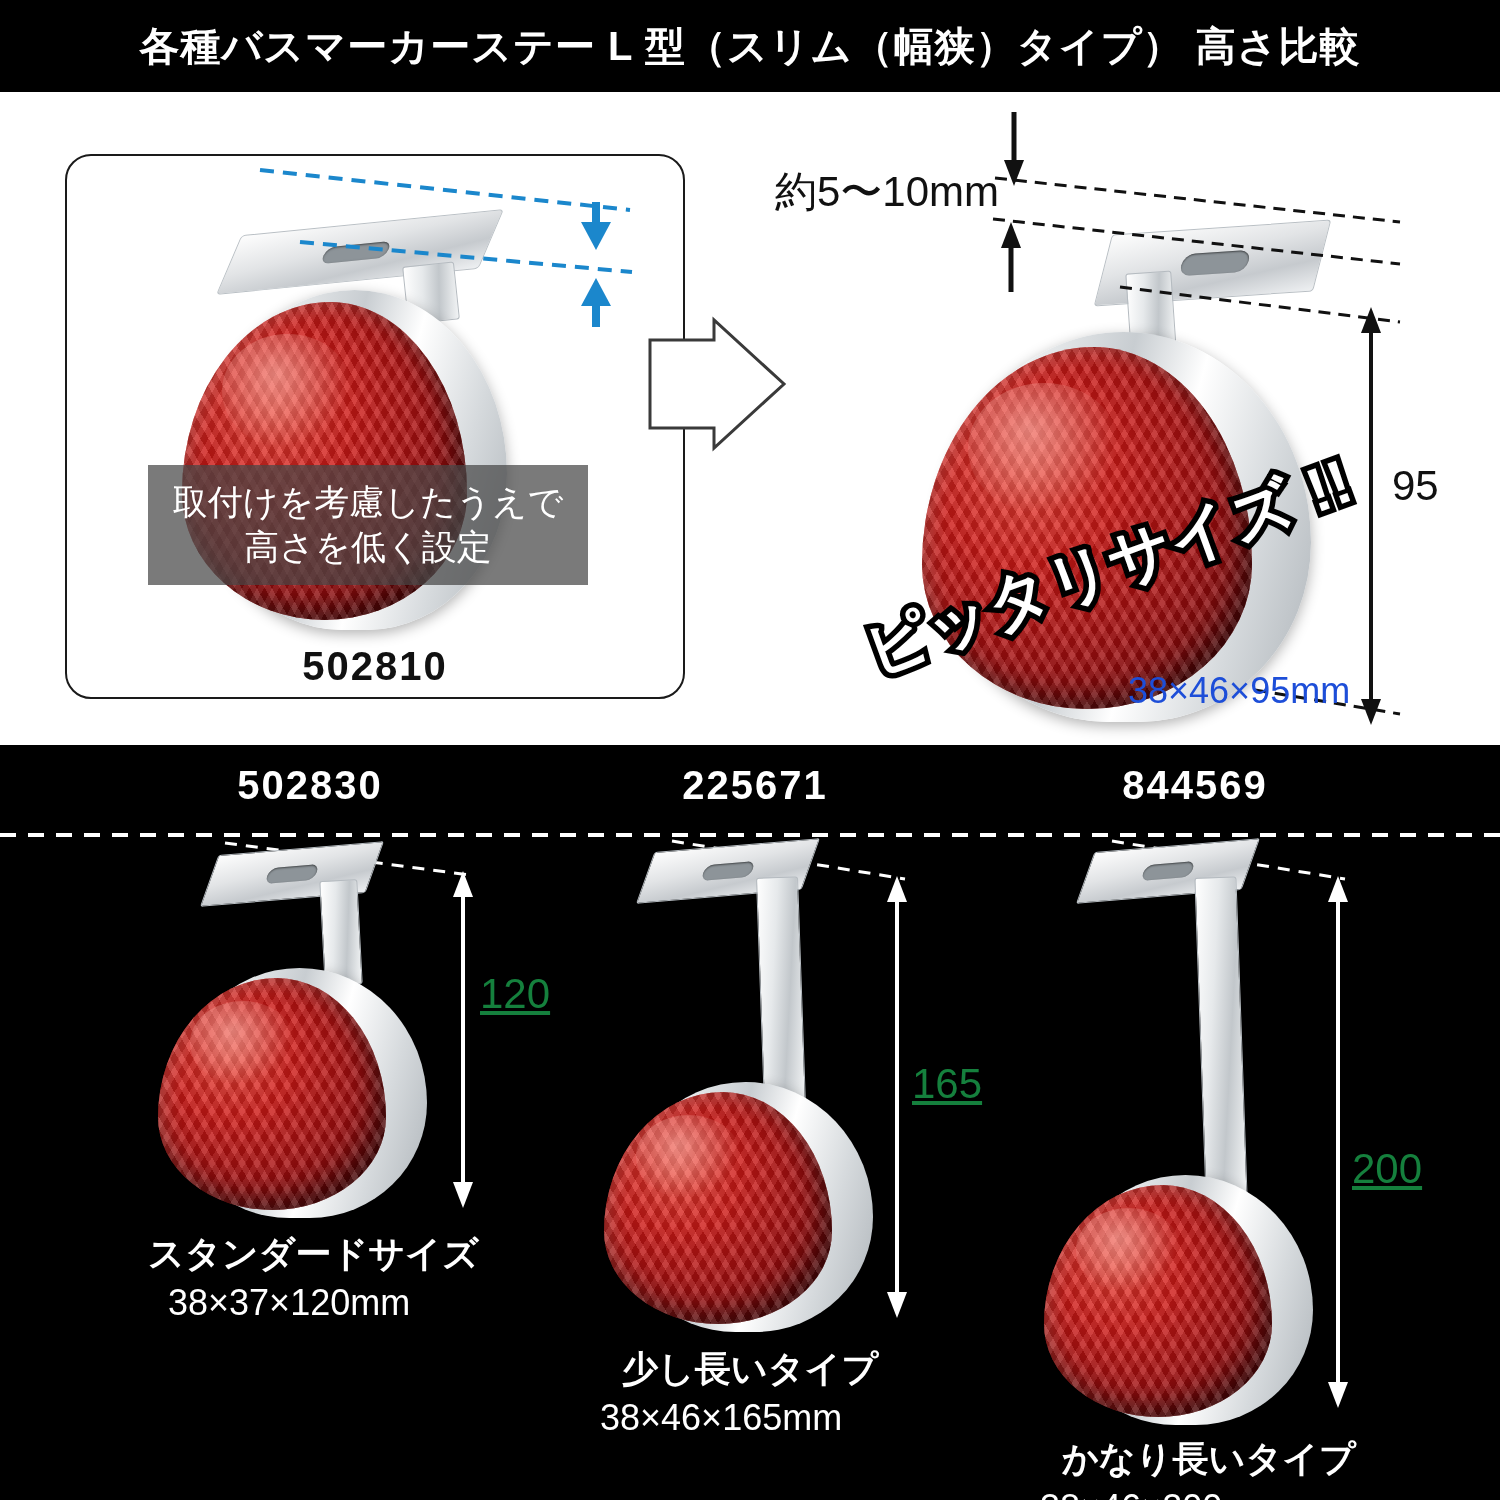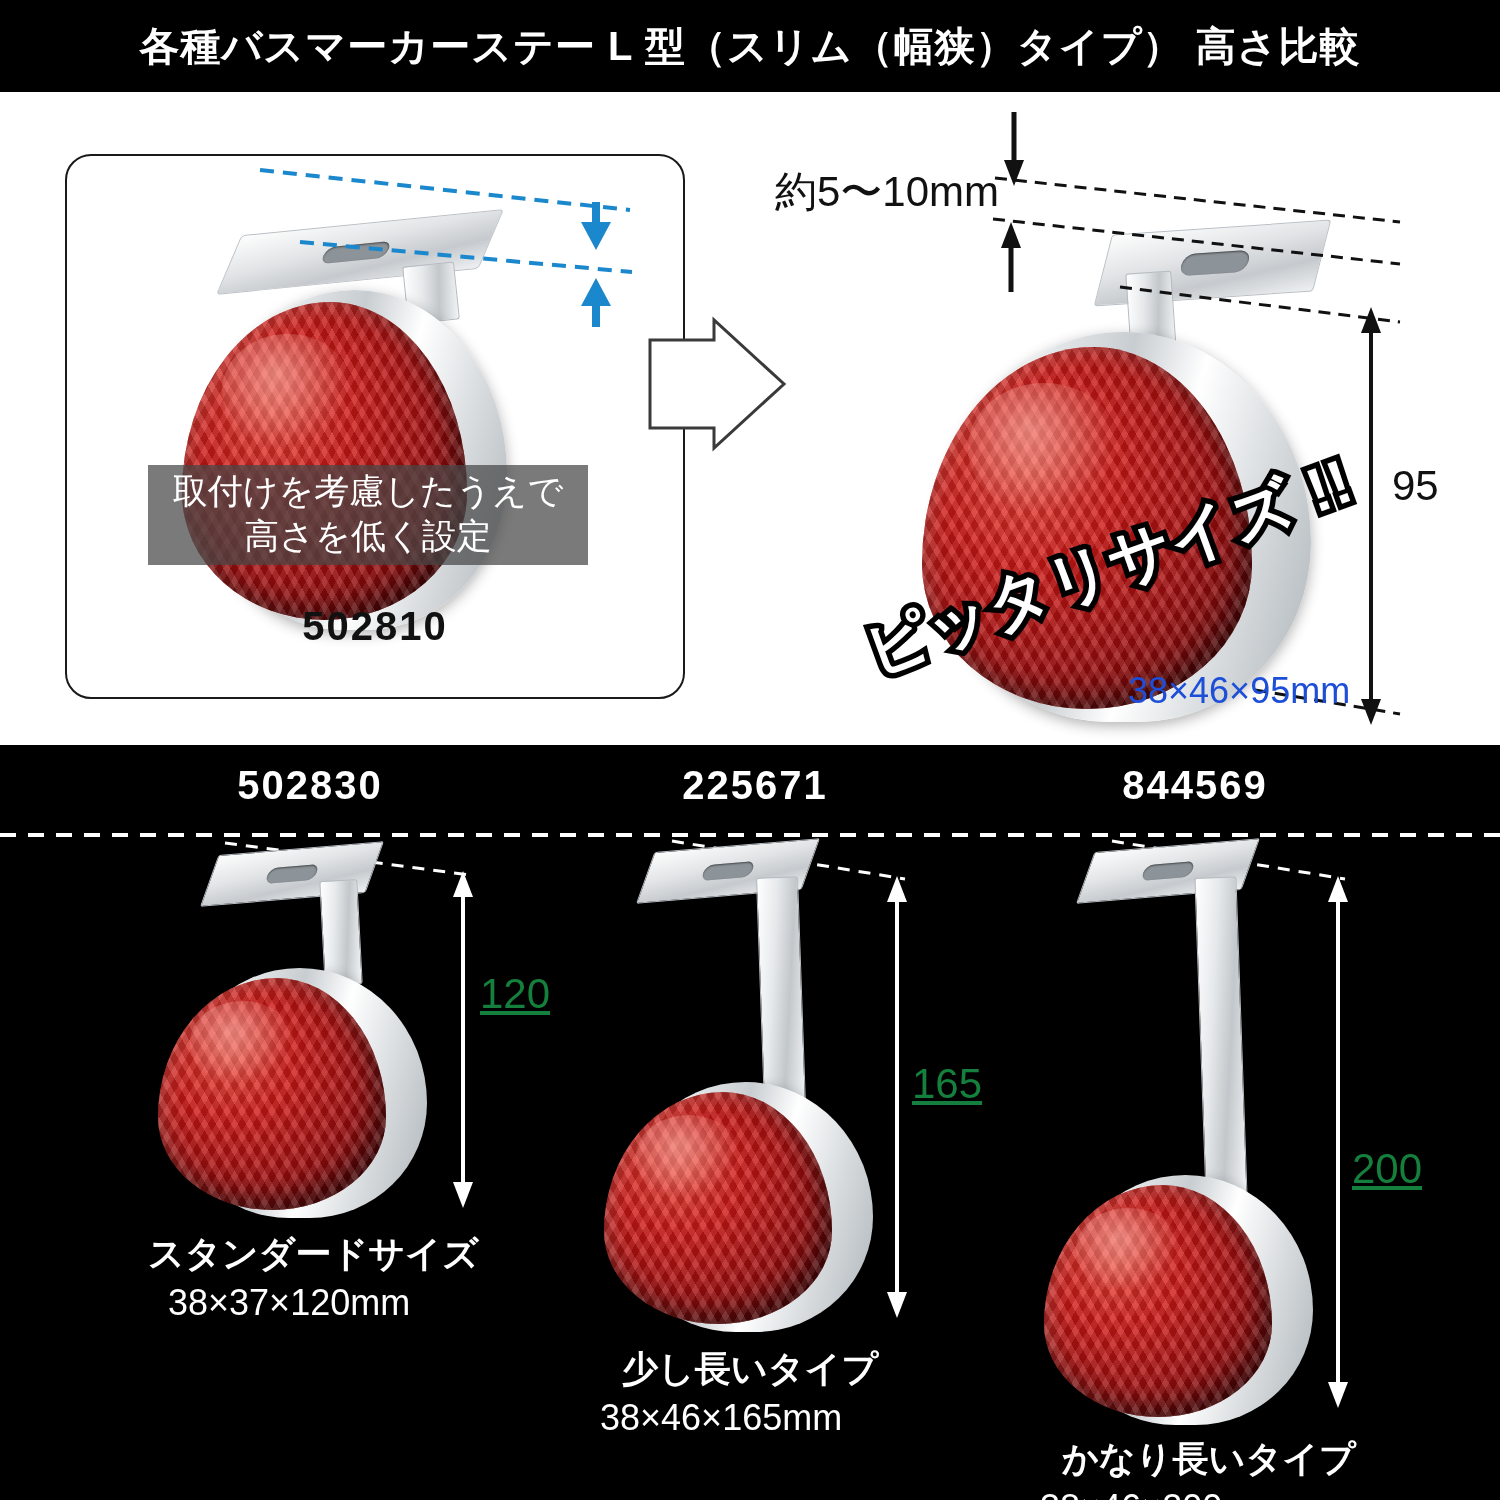--- a/index.html
+++ b/index.html
@@ -157,26 +157,26 @@
     <g>
       <line x1="596" y1="110" x2="596" y2="145" stroke="#1b87cc" stroke-width="8"></line>
       <polygon points="596,158 581,130 611,130" fill="#1b87cc"></polygon>
     </g>
     <g>
       <line x1="596" y1="235" x2="596" y2="200" stroke="#1b87cc" stroke-width="8"></line>
       <polygon points="596,186 581,214 611,214" fill="#1b87cc"></polygon>
     </g>
   </svg>
 
-  <div class="overlay-band" style="left:148px; top:373px; width:440px; height:100px;font-family:Liberation Serif, serif;">
+  <div class="overlay-band" style="left:148px; top:373px; width:440px; height:120px;">
     <span>取付けを考慮したうえで</span>
     <span>高さを低く設定</span>
   </div>
 
-  <div class="code-label" style="left:175px; top:512px; width:400px;">502810</div>
+  <div class="code-label" style="left:175px; top:552px; width:400px;">502810</div>
 
   <svg class="svg-layer" width="1500" height="653">
     <polygon points="650,248 714,248 714,228 784,292 714,356 714,336 650,336" fill="#ffffff" stroke="#3a3a3a" stroke-width="3" stroke-linejoin="miter"></polygon>
   </svg>
 
   <div class="lamp" style="left:900px; top:30px; width:480px; height:570px;">
 
     <div class="bracket-plate" style="left:205px; top:105px; width:215px; height:72px;
                 transform:skewX(-18deg) rotate(-4deg); border-radius:4px;"></div>
     <div class="bracket-slot" style="left:282px; top:130px; width:66px; height:22px; transform:skewX(-18deg) rotate(-4deg);"></div>

